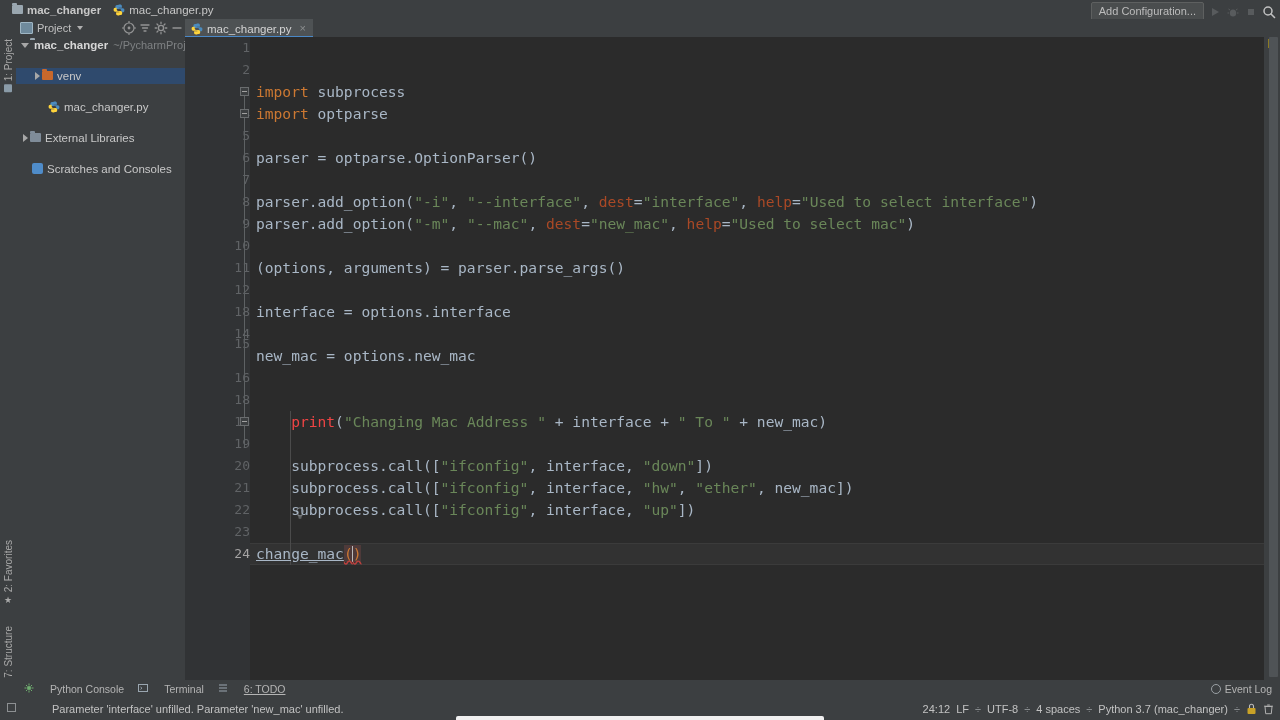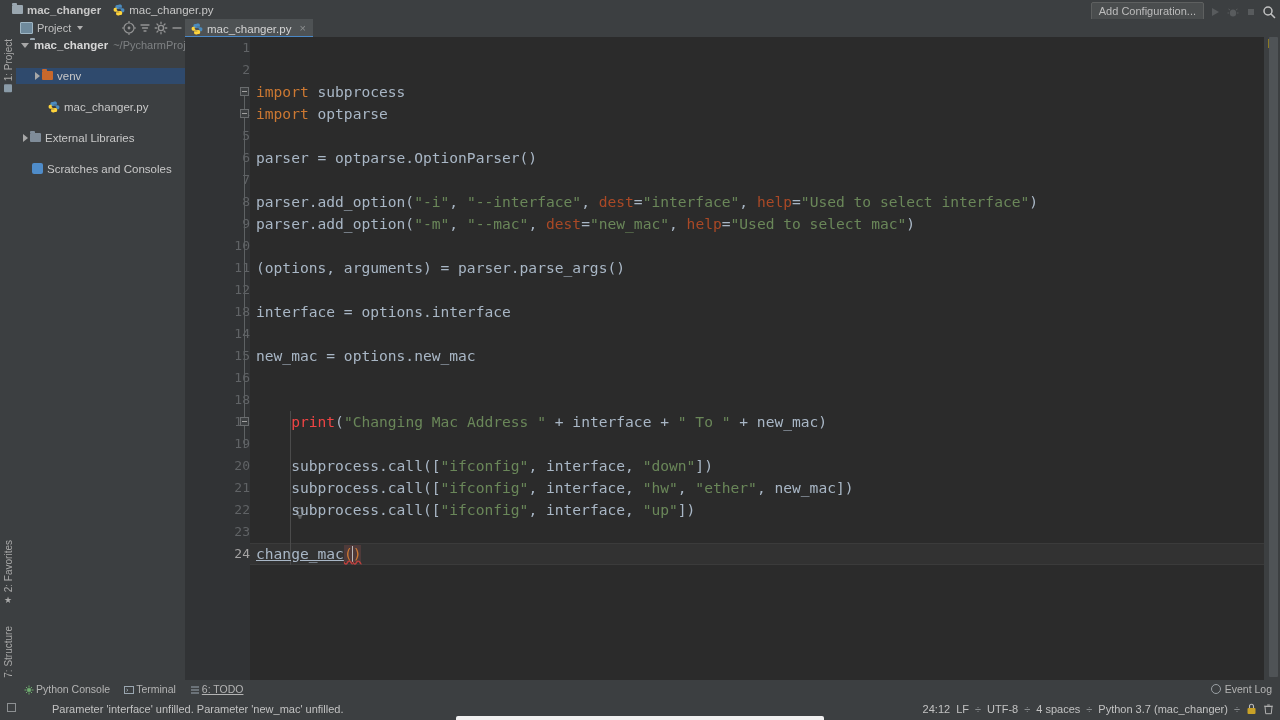--- a/index.html
+++ b/index.html
@@ -272,21 +272,21 @@
     color: #ffffff; font-size: 19px; font-weight: bold;
     font-family: "DejaVu Sans", sans-serif;
   }
 
   
   .bottombar {
     position: absolute; left: 0; bottom: 23px; width: 1280px; height: 17px;
     background: #3c3f41; display: flex; align-items: center;
   }
   .bb-item {
-    display: flex; align-items: flex-end; gap: 2px;
+    display: flex; align-items: flex-start; gap: 16px;
     font-size: 10.5px; color: #b4b4b4; margin-left: 14px; white-space: nowrap;
   }
   .bb-first { margin-left: 24px; }
   .bb-ico { width: 10px; height: 10px; }
   .bb-underline { text-decoration: underline; }
   .bb-right {
     position: absolute; right: 8px; display: flex; align-items: center; gap: 4px;
     font-size: 10.5px; color: #b4b4b4;
   }
   .ico-eventlog {
@@ -481,21 +481,21 @@
       <div class="lineno" style="top:88px">5</div>
       <div class="lineno" style="top:110px">6</div>
       <div class="lineno" style="top:132px">7</div>
       <div class="lineno" style="top:154px">8</div>
       <div class="lineno" style="top:176px">9</div>
       <div class="lineno" style="top:198px">10</div>
       <div class="lineno" style="top:220px">11</div>
       <div class="lineno" style="top:242px">12</div>
       <div class="lineno" style="top:264px">18</div>
       <div class="lineno" style="top:286px">14</div>
-      <div class="lineno" style="top:308px">15</div>
+      <div class="lineno" style="top:296px">15</div>
       <div class="lineno" style="top:330px">16</div>
       <div class="lineno" style="top:352px">18</div>
       <div class="lineno" style="top:374px">18</div>
       <div class="lineno" style="top:396px">19</div>
       <div class="lineno" style="top:418px">20</div>
       <div class="lineno" style="top:440px">21</div>
       <div class="lineno" style="top:462px">22</div>
       <div class="lineno" style="top:484px">23</div>
       <div class="lineno" style="top:506px;color:#a4a3a3">24</div>
 

